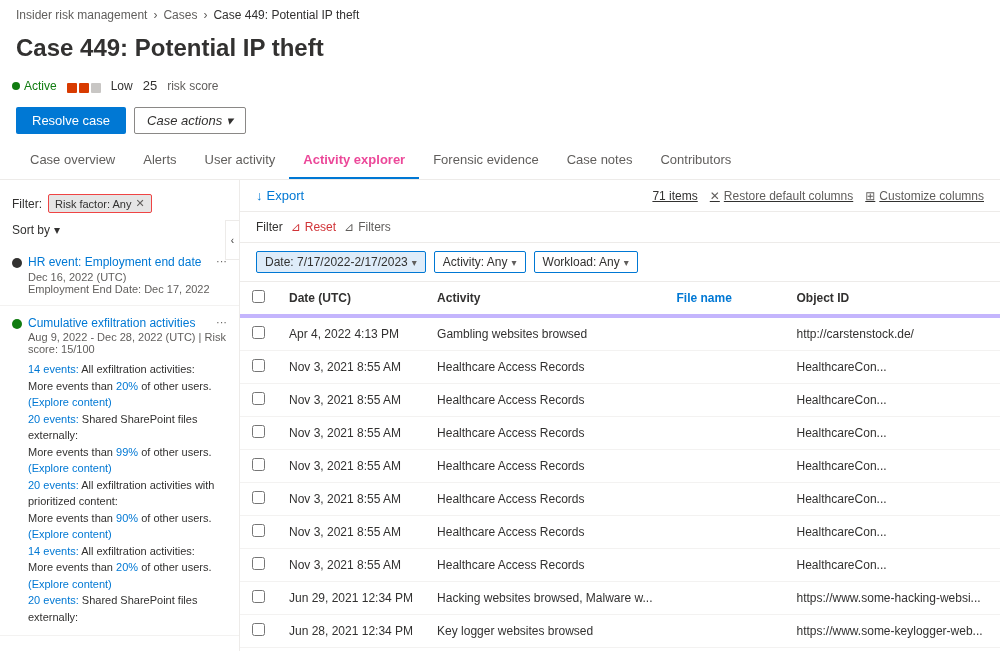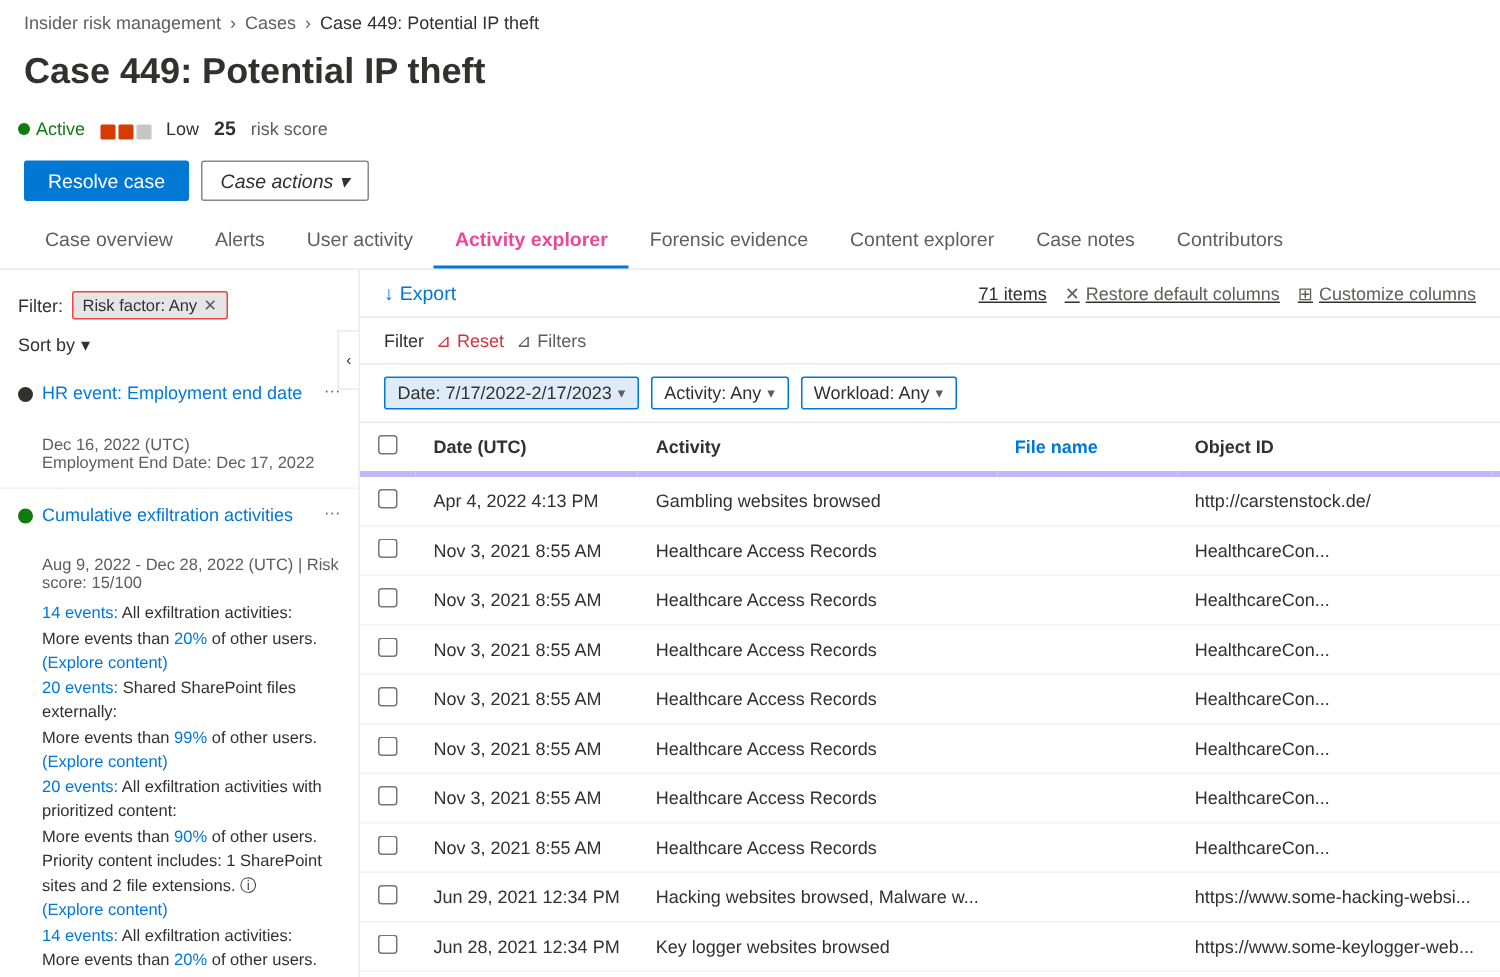--- a/index.html
+++ b/index.html
@@ -13,21 +13,21 @@
     .page-header { padding: 4px 16px 10px 16px; }
     .page-title { font-size: 24px; font-weight: 600; color: #323130; }
 
     .status-row { display: flex; align-items: flex-end; gap: 10px; padding: 6px 12px; font-size: 12px; }
     .status-active { display: flex; align-items: center; gap: 4px; color: #107c10; }
     .status-dot { width: 8px; height: 8px; border-radius: 50%; background: #107c10; }
     .severity-blocks { display: flex; gap: 2px; align-items: center; }
     .sev-block { width: 10px; height: 10px; border-radius: 1px; }
     .sev-orange { background: #d83b01; }
     .sev-gray { background: #c8c6c4; }
-    .risk-score { font-weight: 700; font-size: 13px; }
+    .risk-score { font-weight: 400; font-size: 13px; }
     .risk-label { color: #605e5c; font-size: 12px; }
 
     .action-row { display: flex; align-items: center; gap: 8px; padding: 8px 16px; }
     .btn-primary { background: #0078d4; color: #fff; border: none; padding: 6px 16px; font-size: 13px; border-radius: 2px; cursor: pointer; font-family: inherit; }
     .btn-secondary { background: #fff; color: #323130; border: 1px solid #8a8886; padding: 5px 12px; font-size: 13px; border-radius: 2px; cursor: pointer; font-family: inherit; display: flex; align-items: center; gap: 4px; font-style: italic; }
 
     .nav-tabs { display: flex; border-bottom: 1px solid #edebe9; padding: 0 16px; }
     .nav-tab { padding: 10px 14px; font-size: 13px; color: #605e5c; cursor: pointer; border-bottom: 2px solid transparent; white-space: nowrap; }
     .nav-tab.active { color: #ec4899; border-bottom: 2px solid #0078d4; font-weight: 600; }
 
@@ -40,21 +40,21 @@
     .sort-row { display: flex; align-items: center; gap: 4px; padding: 4px 12px 8px 12px; font-size: 12px; color: #323130; cursor: pointer; }
     .collapse-btn { position: absolute; right: 0; top: 40px; background: #fff; border: 1px solid #edebe9; border-right: none; width: 14px; height: 40px; display: flex; align-items: center; justify-content: center; cursor: pointer; font-size: 10px; }
 
     .event-card { padding: 10px 12px; border-bottom: 1px solid #f3f2f1; }
     .event-card-header { display: flex; align-items: flex-start; justify-content: space-between; }
     .event-dot { width: 10px; height: 10px; border-radius: 50%; margin-top: 3px; flex-shrink: 0; }
     .dot-dark { background: #323130; }
     .dot-green { background: #107c10; }
     .event-title { font-size: 12px; font-weight: 400; color: #0078d4; flex: 1; margin-left: 6px; line-height: 1.3; }
     .event-more { color: #605e5c; font-size: 11px; cursor: pointer; }
-    .event-date { font-size: 11px; color: #605e5c; margin-top: 20px; margin-left: 16px; }
+    .event-date { font-size: 11px; color: #605e5c; margin-top: 0; margin-left: 16px; }
     .event-emp { font-size: 11px; color: #605e5c; margin-left: 16px; }
     .event-body { margin-left: 16px; margin-top: 6px; font-size: 11px; color: #323130; line-height: 1.5; }
     .event-link { color: #0078d4; cursor: pointer; }
 
     .right-panel { flex: 1; overflow-y: auto; overflow-x: auto; }
     .right-toolbar { display: flex; align-items: center; justify-content: space-between; padding: 8px 16px; border-bottom: 1px solid #edebe9; }
     .toolbar-left { display: flex; align-items: center; gap: 12px; }
     .export-btn { display: flex; align-items: center; gap: 4px; color: #0078d4; font-size: 13px; cursor: pointer; background: none; border: none; font-family: inherit; }
     .toolbar-right { display: flex; align-items: center; gap: 12px; font-size: 12px; color: #323130; text-decoration: underline; }
     .items-count { color: #323130; }
@@ -124,21 +124,20 @@
     <span>▾</span>
   </button>
 </div>
 
 <div class="nav-tabs">
   <div class="nav-tab">Case overview</div>
   <div class="nav-tab">Alerts</div>
   <div class="nav-tab">User activity</div>
   <div class="nav-tab active">Activity explorer</div>
   <div class="nav-tab">Forensic evidence</div>
-  <div class="nav-tab">Content explorer</div>
   <div class="nav-tab">Case notes</div>
   <div class="nav-tab">Contributors</div>
 </div>
 
 <div class="main-content">
 
   <div class="left-panel">
     <div class="filter-row">
       <span>Filter:</span>
       <div class="filter-tag">
@@ -173,21 +172,20 @@
       <div class="event-date">Aug 9, 2022 - Dec 28, 2022 (UTC) | Risk score: 15/100</div>
       <div class="event-body">
         <div><span class="event-link">14 events:</span> All exfiltration activities:</div>
         <div>More events than <span class="event-link">20%</span> of other users.</div>
         <div><span class="event-link">(Explore content)</span></div>
         <div><span class="event-link">20 events:</span> Shared SharePoint files externally:</div>
         <div>More events than <span class="event-link">99%</span> of other users.</div>
         <div><span class="event-link">(Explore content)</span></div>
         <div><span class="event-link">20 events:</span> All exfiltration activities with prioritized content:</div>
         <div>More events than <span class="event-link">90%</span> of other users.</div>
-        <div>Priority content includes: 1 SharePoint sites and 2 file extensions. ⓘ</div>
         <div><span class="event-link">(Explore content)</span></div>
         <div><span class="event-link">14 events:</span> All exfiltration activities:</div>
         <div>More events than <span class="event-link">20%</span> of other users.</div>
         <div><span class="event-link">(Explore content)</span></div>
         <div><span class="event-link">20 events:</span> Shared SharePoint files externally:</div>
 
       </div>
     </div>
   </div>
 

